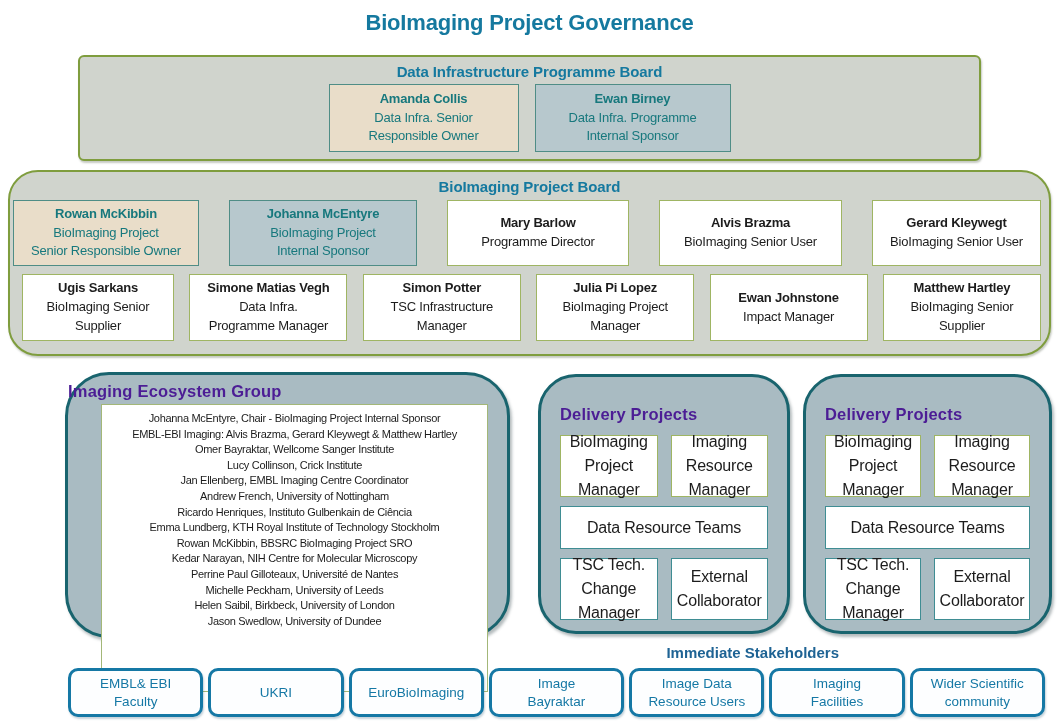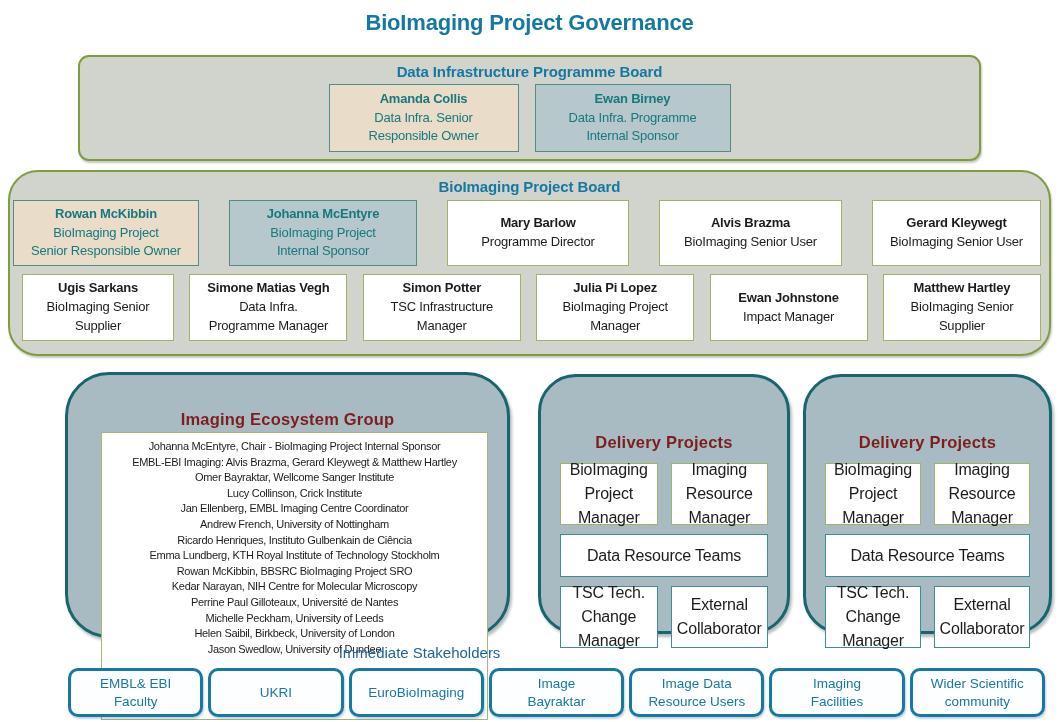--- a/index.html
+++ b/index.html
@@ -5,21 +5,21 @@
   * { margin:0; padding:0; }
   body { background:#fff; font-family:"Liberation Sans", sans-serif; }
   .page { position:relative; width:1059px; height:722px; background:#fff; overflow:hidden; }
 
   .title { position:absolute; top:10px; left:0; width:100%; text-align:center;
            font-size:22px; font-weight:bold; color:#15799f; letter-spacing:-0.2px; }
 
   
   .panel { position:absolute; background:#d0d4cd; border:2.4px solid #7f9d3e;
            box-sizing:border-box; box-shadow:1px 2px 2px rgba(90,100,80,.35); }
-  .dipb { left:78px; top:55px; width:903px; height:106px; border-radius:11px; }
+  .dipb { left:78px; top:55px; width:903px; height:106px; border-radius:6px; }
   .bipb { left:8px; top:170px; width:1043px; height:186px; border-radius:30px; }
   .panel-title { text-align:center; font-weight:bold; font-size:15px; color:#15799f;
                  padding-top:6px; letter-spacing:-0.1px; }
 
   .dipb-row { display:flex; justify-content:center; gap:16px; margin-top:4px; }
 
   .card { box-sizing:border-box; display:flex; flex-direction:column; justify-content:center;
           align-items:center; text-align:center; background:#fff; border:1.5px solid #9fb563;
           color:#1c1c1c; font-size:13px; line-height:1.45; letter-spacing:-0.2px; }
   .card div { white-space:nowrap; }
@@ -37,22 +37,22 @@
   .row1 .card:nth-child(3){ width:182px; }
   .row1 .card:nth-child(4){ width:183px; }
   .row1 .card:nth-child(5){ width:169px; }
   .row2 { margin:8px 8px 0 12px; }
   .row2 .card { height:67px; width:158px; }
   .row2 .card:nth-child(1){ width:152px; }
 
   
   .bluepanel { position:absolute; background:#a9bbc2; border:3px solid #19646e;
                box-sizing:border-box; box-shadow:2px 3px 3px rgba(40,60,65,.35); }
-  .blue-title { text-align:center; font-weight:bold; font-size:16.5px; color:#7f1d1d;
-                padding-top:7px; letter-spacing:0.2px;margin-top:28px; }
+  .blue-title { text-align:left; font-weight:bold; font-size:16.5px; color:#4c1d95;
+                padding-top:7px; letter-spacing:0.2px; }
 
   .ecosystem { left:65px; top:372px; width:445px; height:266px; border-radius:44px; }
   .eco-list { width:387px; height:288px; margin:3px 0 0 33px; background:#fff;
               border:1.5px solid #a3b778; box-sizing:border-box; padding-top:6px;
               text-align:center; font-size:11px; line-height:15.6px;
               letter-spacing:-0.3px; color:#1c1c1c; }
 
   .delivery { width:252px; height:260px; border-radius:38px; padding:0 19px; top:374px; }
   .d1 { left:538px; }
   .d2 { left:803px; width:249px; }
@@ -60,22 +60,22 @@
   .drow { display:flex; gap:13px; margin-top:11px; }
   .drow.c { margin-top:9px; }
   .dbox { box-sizing:border-box; background:#fff; display:flex; align-items:center;
           justify-content:center; text-align:center; font-size:16px; line-height:1.5;
           color:#1c1c1c; letter-spacing:-0.2px; }
   .drow .dbox { flex:1; height:62px; padding:0 4px; }
   .dbox.green { border:1.6px solid #9fb563; }
   .dbox.teal  { border:1.6px solid #3f8d93; }
   .dbox.wide  { height:43px; margin-top:9px; }
 
-  .imm-label { position:absolute; top:644px; left:0; width:839px; text-align:center;
-               font-weight:normal; font-size:15px; color:#1e6394; }
+  .imm-label { position:absolute; top:644px; left:0; width:839px; text-align:right;
+               font-weight:bold; font-size:15px; color:#1e6394; }
 
   .stakeholder-row { position:absolute; left:68px; top:668px; width:977px; display:flex; gap:5px; }
   .stakeholder { flex:1; height:49px; box-sizing:border-box; background:#fdfeff;
                  border:3px solid #1578a5; border-radius:10px; display:flex;
                  flex-direction:column; justify-content:center; align-items:center;
                  text-align:center; color:#1578a5; font-size:13.5px; line-height:1.3;
                  box-shadow:1px 2px 2px rgba(30,80,110,.25); }
 </style>
 </head>
 <body>

